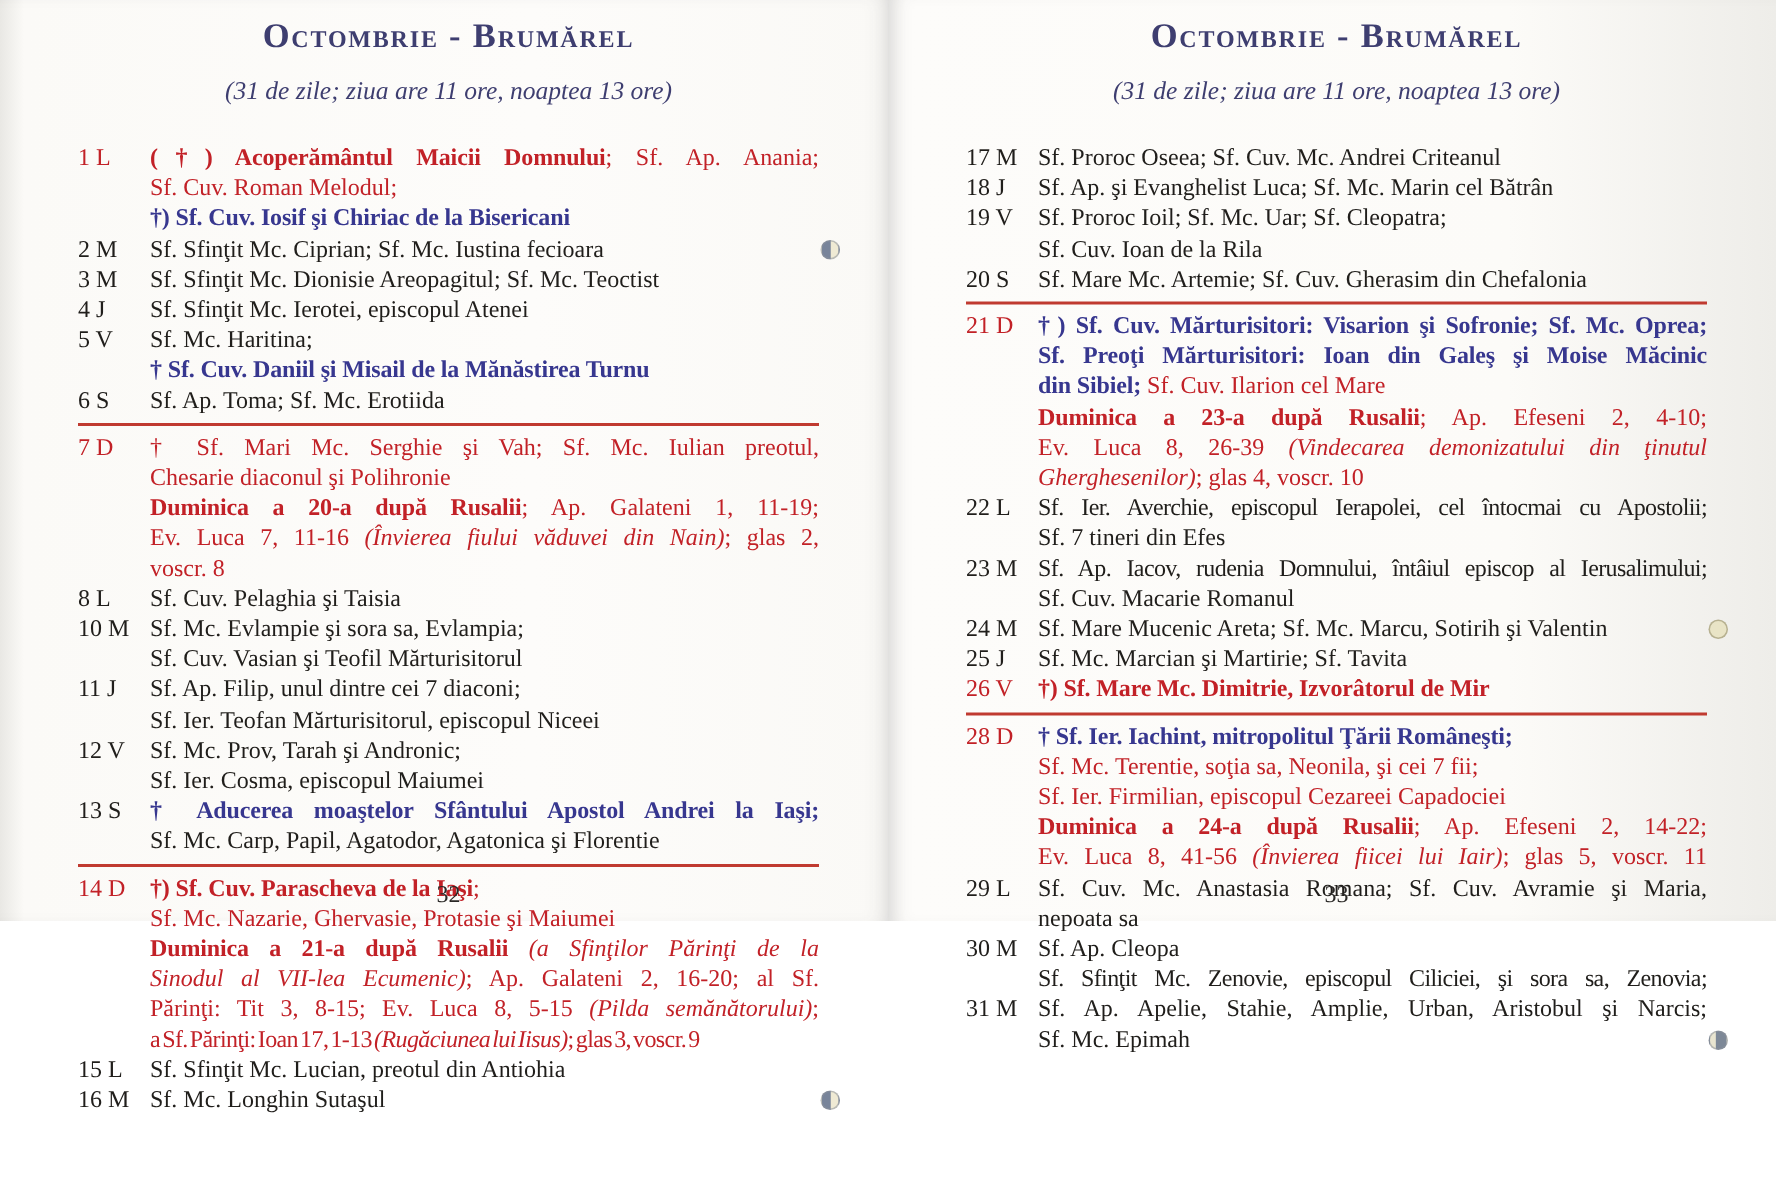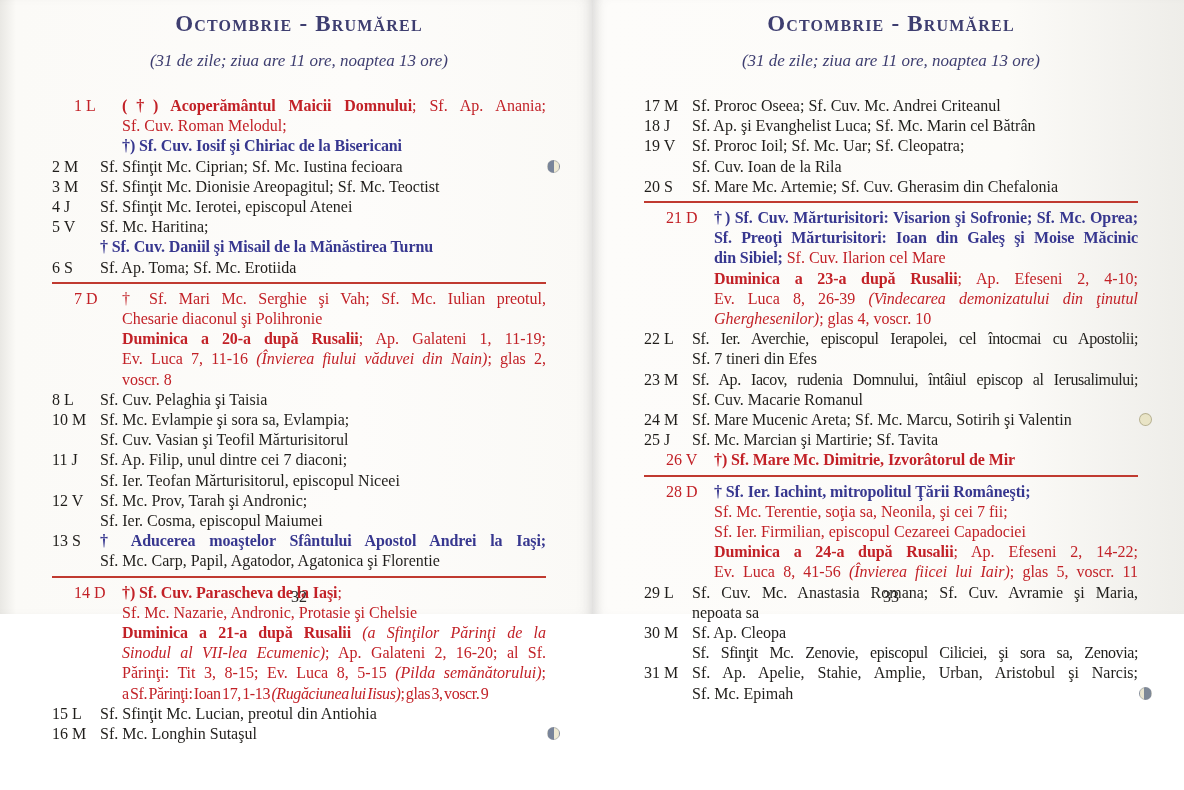--- a/index.html
+++ b/index.html
@@ -24,21 +24,21 @@
   }
   .header{text-align:center;}
   .title{
     color:#3e3e70;font-weight:bold;font-size:23px;
     font-variant:small-caps;letter-spacing:1.2px;line-height:28px;
   }
   .subtitle{color:#3e3e70;font-style:italic;font-size:17px;line-height:21px;margin-top:12px;}
   .entries{margin-top:25px;font-size:16px;line-height:20.2px;}
   .entry{display:flex;}
   .day{width:48px;flex:none;}
-  .day-red{color:#c22127;margin-left:22px;}
+  .day-red{color:#c22127;}
   .day-black{color:#201e1b;}
   .content{flex:1;min-width:0;}
   .line{position:relative;}
   .just{text-align:justify;text-align-last:justify;}
   .tight{letter-spacing:-0.4px;word-spacing:-2.2px;}
   .s-black{color:#201e1b;}
   .s-red{color:#c22127;}
   .s-red-bold{color:#c22127;font-weight:bold;letter-spacing:-0.1px;}
   .s-red-italic{color:#c22127;font-style:italic;}
   .s-blue-bold{color:#37378f;font-weight:bold;letter-spacing:-0.1px;}
@@ -148,21 +148,21 @@
           <div class="content">
             <div class="line just"><span class="s-blue-bold">† Aducerea moaştelor Sfântului Apostol Andrei la Iaşi;</span></div>
             <div class="line"><span class="s-black">Sf. Mc. Carp, Papil, Agatodor, Agatonica şi Florentie</span></div>
           </div>
         </div>
         <div class="rule"></div>
         <div class="entry">
           <div class="day day-red">14 D</div>
           <div class="content">
             <div class="line"><span class="s-red-bold">†) Sf. Cuv. Parascheva de la Iaşi</span><span class="s-red">;</span></div>
-            <div class="line"><span class="s-red">Sf. Mc. Nazarie, Andronic, Protasie şi Chelsie</span></div>
+            <div class="line"><span class="s-red">Sf. Mc. Nazarie, Ghervasie, Protasie şi Maiumei</span></div>
             <div class="line just"><span class="s-red-bold">Duminica a 21-a după Rusalii </span><span class="s-red-italic">(a Sfinţilor Părinţi de la</span></div>
             <div class="line just"><span class="s-red-italic">Sinodul al VII-lea Ecumenic)</span><span class="s-red">; Ap. Galateni 2, 16-20; al Sf.</span></div>
             <div class="line just"><span class="s-red">Părinţi: Tit 3, 8-15; Ev. Luca 8, 5-15 </span><span class="s-red-italic">(Pilda semănătorului)</span><span class="s-red">;</span></div>
             <div class="line tight"><span class="s-red">a Sf. Părinţi: Ioan 17, 1-13 </span><span class="s-red-italic">(Rugăciunea lui Iisus)</span><span class="s-red">; glas 3, voscr. 9</span></div>
           </div>
         </div>
         <div class="entry">
           <div class="day day-black">15 L</div>
           <div class="content">
             <div class="line"><span class="s-black">Sf. Sfinţit Mc. Lucian, preotul din Antiohia</span></div>

